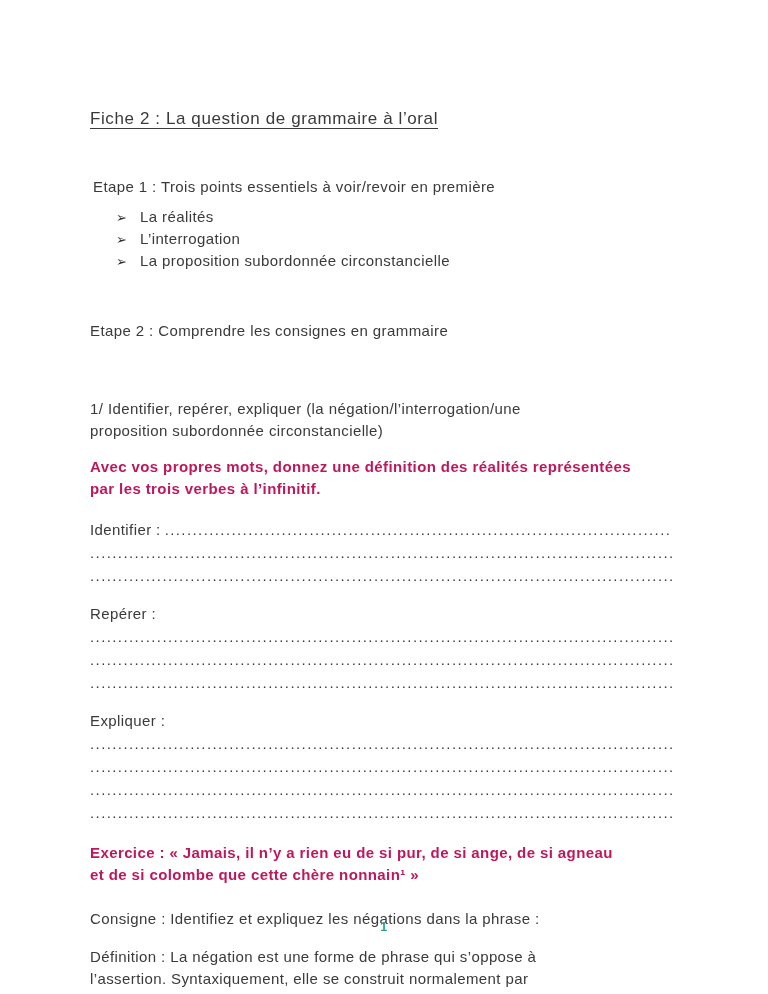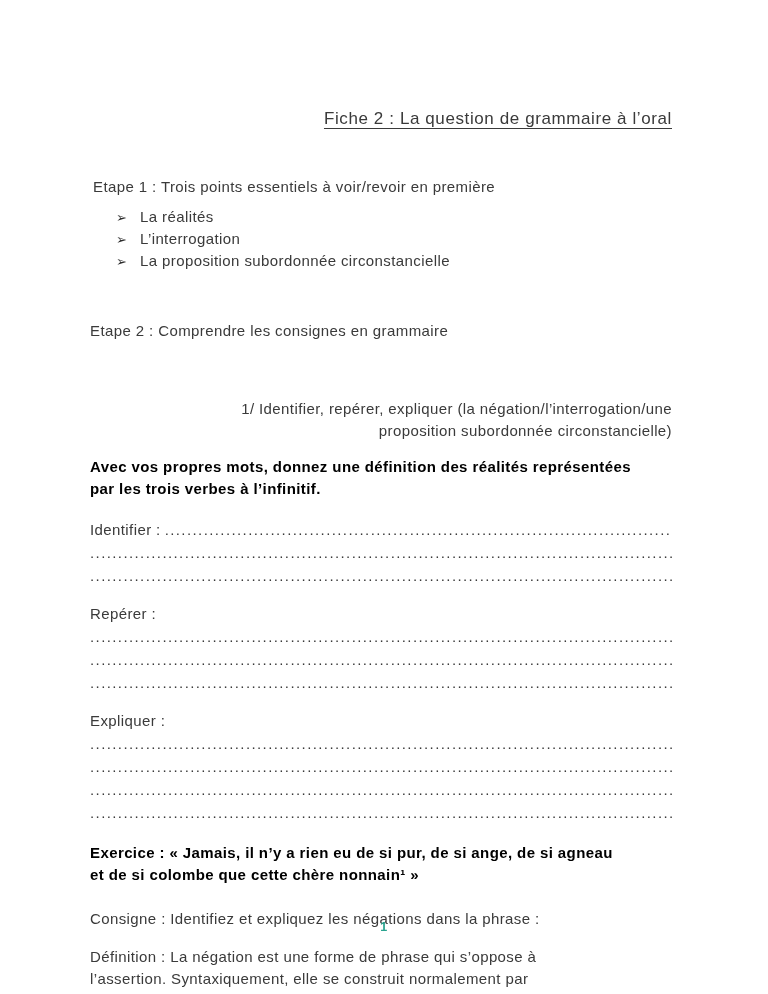--- a/index.html
+++ b/index.html
@@ -17,21 +17,21 @@
     font-family: "Liberation Sans", sans-serif;
     color: #3a3a3a;
     font-size: 15px;
     letter-spacing: 0.4px;
     line-height: 22px;
     overflow: hidden;
   }
   .title {
     font-size: 17px;
     font-weight: normal;
-    text-align: right;
+    text-align: left;
     text-decoration: underline;
     text-underline-offset: 4px;
     margin: 0 0 0 0;
     letter-spacing: 0.6px;
   }
   .etape1-heading {
     margin: 46px 0 8px 3px;
     white-space: pre-line;
   }
   .bullets {
@@ -51,26 +51,25 @@
     font-size: 13px;
     color: #2b2b2b;
   }
   .etape2-heading {
     margin: 48px 0 11px 0;
     white-space: pre-line;
   }
   .intro {
     margin: 56px 0 12px 0;
     white-space: pre-line;
-    text-align: right;
   }
   .bold-par {
     margin: 14px 0 0 0;
     font-weight: bold;
-    color: #000000;
+    color: #be185d;
     white-space: pre-line;
   }
   .field {
     margin: 0;
   }
   .dotline {
     white-space: nowrap;
     overflow: hidden;
     line-height: 23px;
   }

